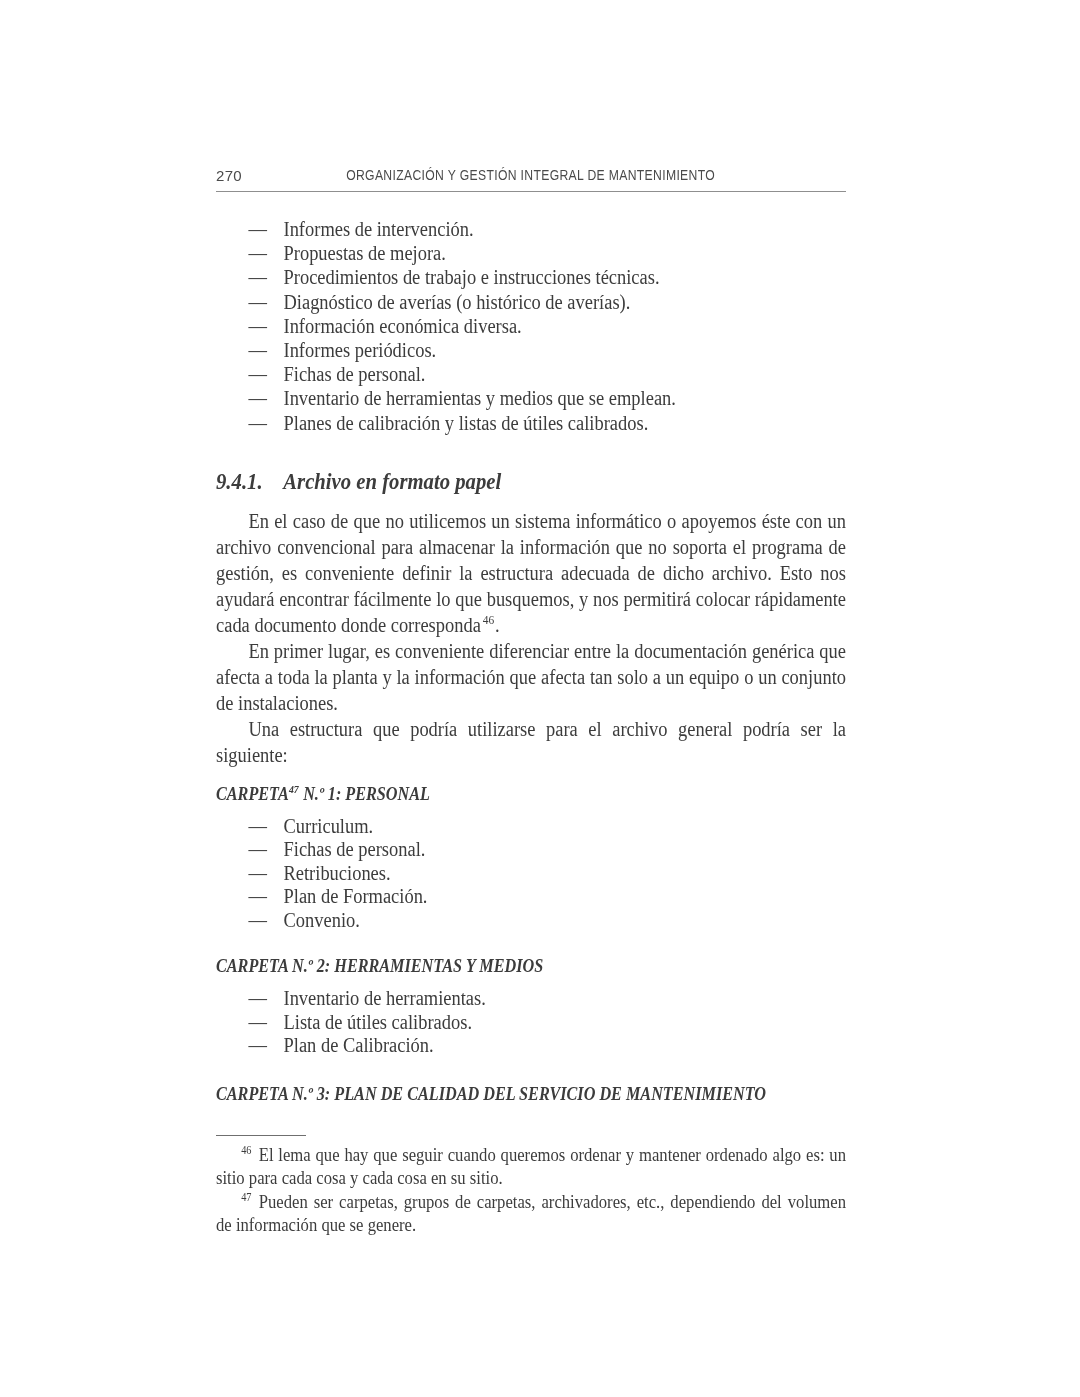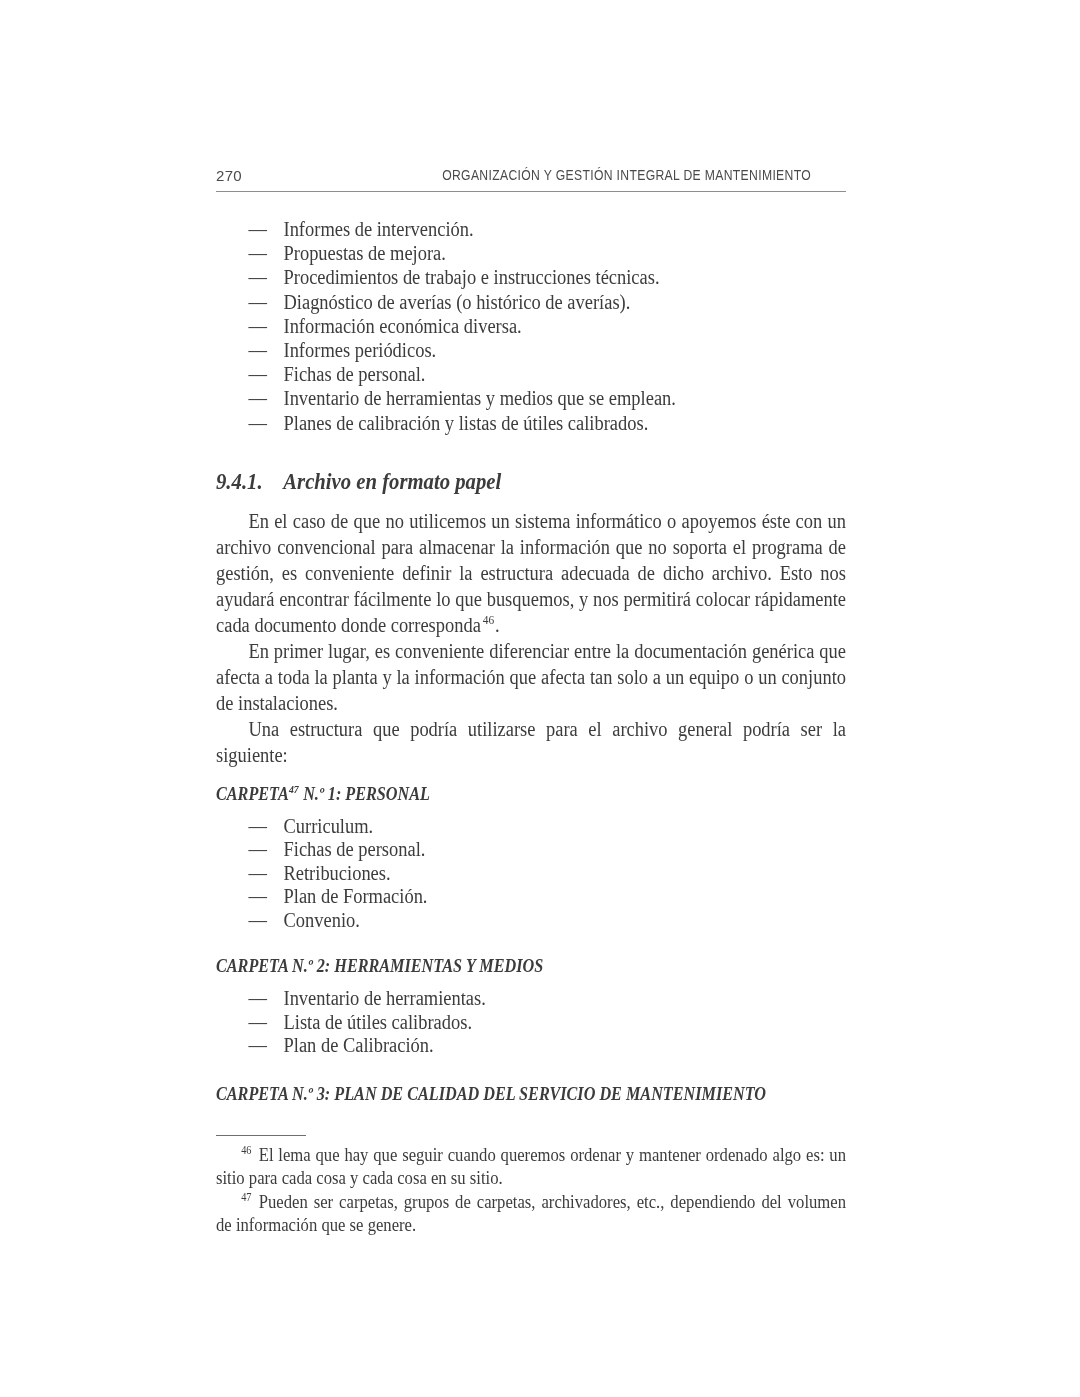--- a/index.html
+++ b/index.html
@@ -23,21 +23,21 @@
     font-family: "Liberation Sans", sans-serif;
     color: #4a4a4a;
   }
   .header-row { position: relative; height: 19px; }
   .page-number {
     position: absolute;
     left: 0; top: 1px;
     font-size: 15px;
     letter-spacing: 0.3px;
   }
-  .running-title-wrap { text-align: right; }
+  .running-title-wrap { text-align: center; }
   .running-title {
     display: inline-block;
     font-size: 14.5px;
     letter-spacing: 0.4px;
     transform: scaleX(0.84);
     transform-origin: center;
     white-space: nowrap;
   }
   .header-rule {
     margin-top: 6px;

